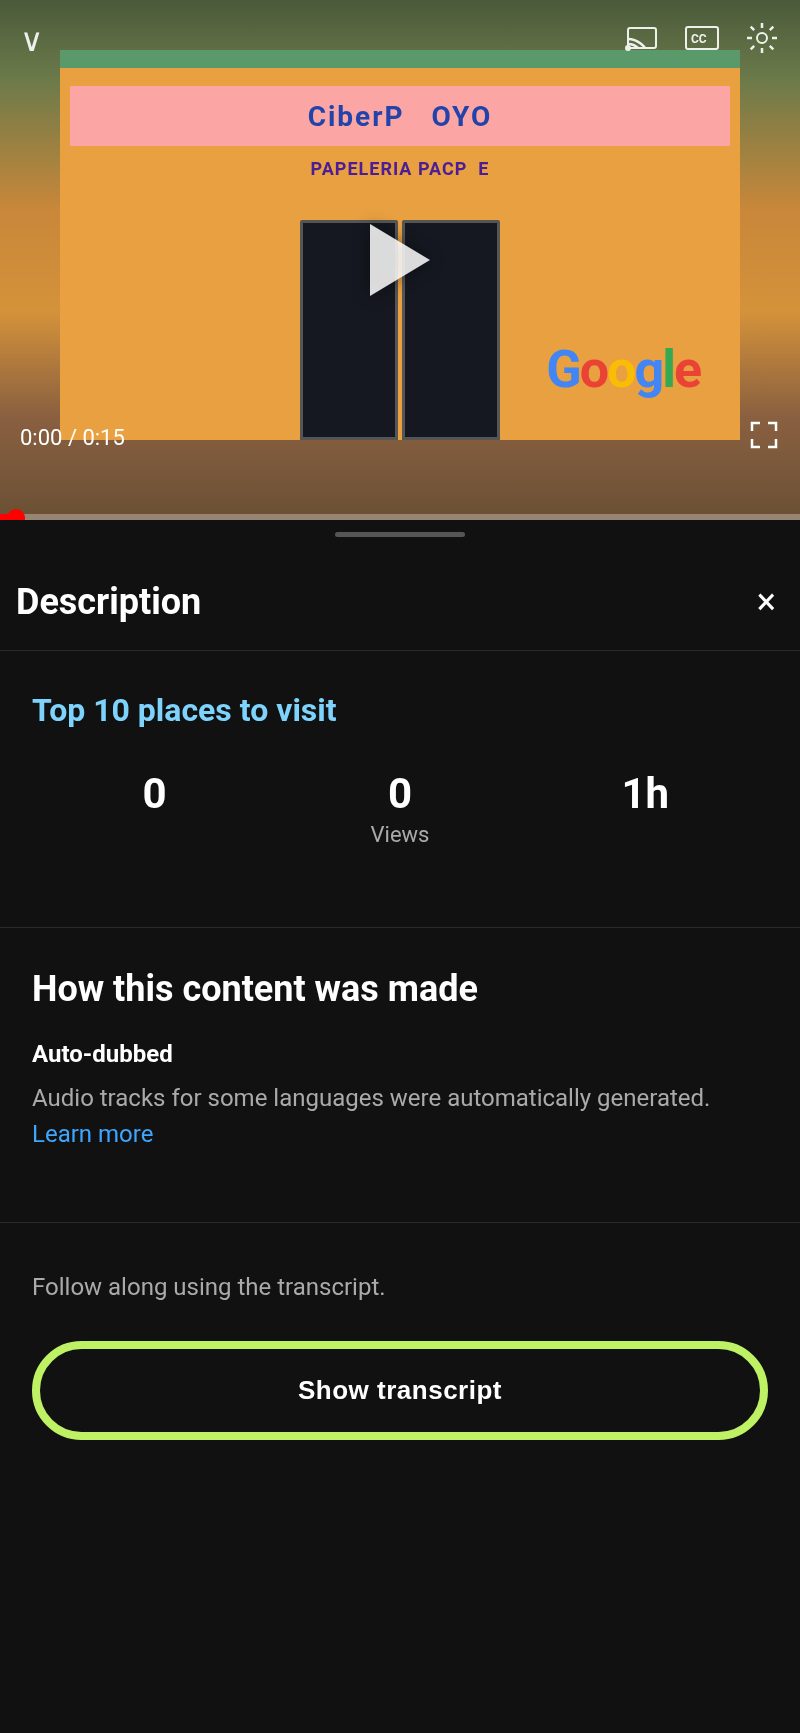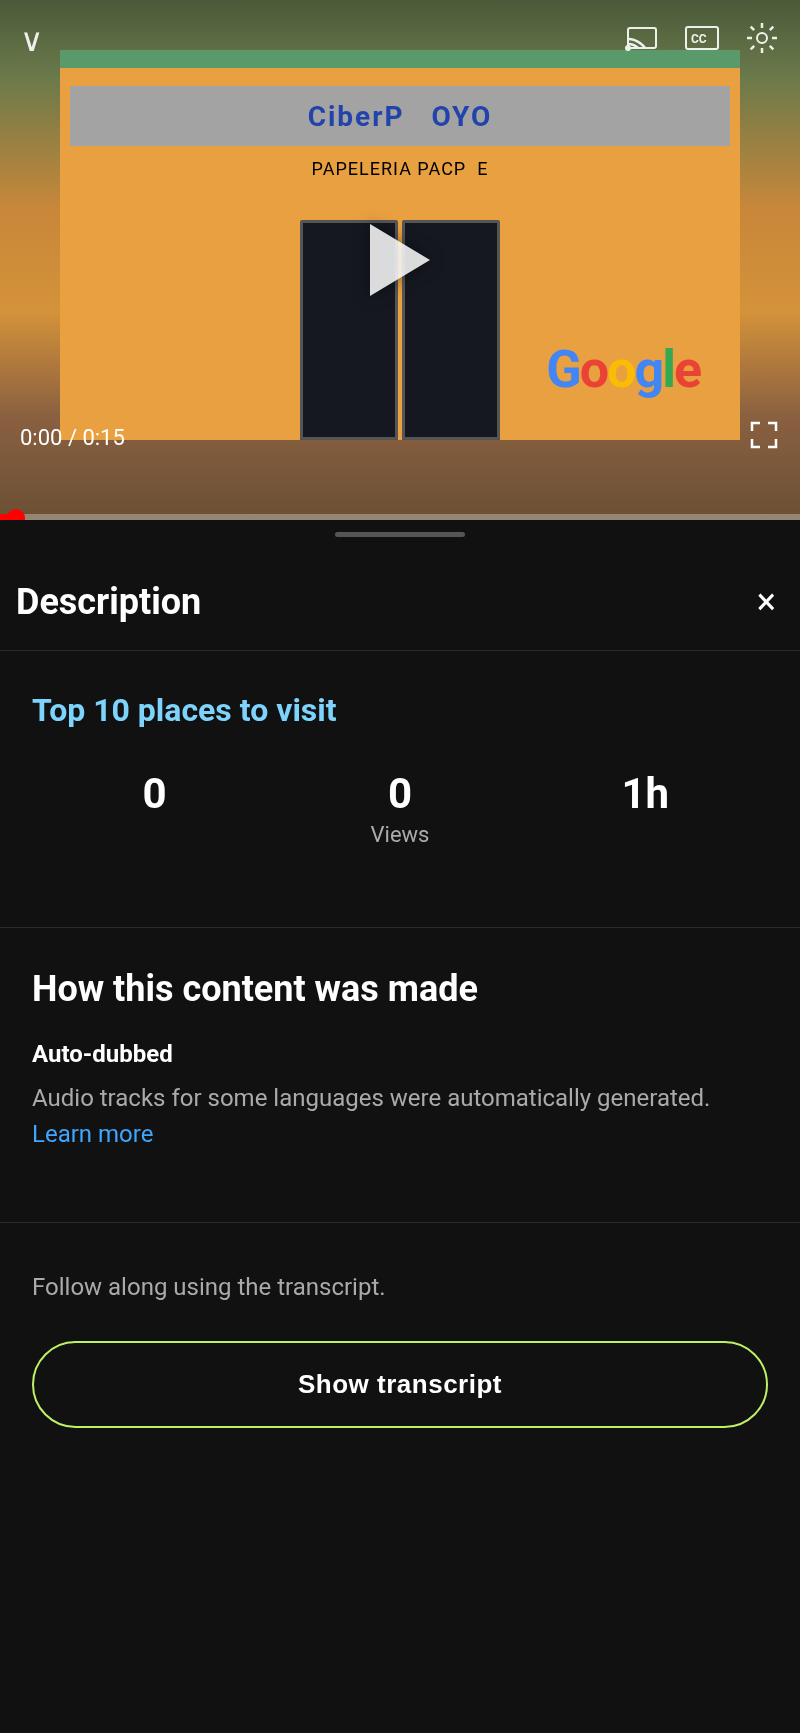--- a/index.html
+++ b/index.html
@@ -35,21 +35,21 @@
       position: absolute;
       top: 50px; left: 60px; right: 60px; bottom: 80px;
       background: #e8a040;
       border-top: 18px solid #5a9a6a;
     }
 
     .store-sign {
       position: absolute;
       top: 18px; left: 10px; right: 10px;
       height: 60px;
-      background: #a3a3a3;
+      background: #fca5a5;
       display: flex;
       align-items: center;
       justify-content: center;
       font-size: 28px;
       font-weight: bold;
       color: #2244aa;
       letter-spacing: 2px;
     }
 
     .store-doors {
@@ -315,21 +315,21 @@
     .transcript-description {
       font-size: 24px;
       color: #aaa;
       margin-bottom: 40px;
     }
 
     .show-transcript-button {
       width: 100%;
       padding: 26px 20px;
       background: transparent;
-      border: 2px solid #bef264;
+      border: 8px solid #bef264;
       border-radius: 50px;
       color: #fff;
       font-size: 26px;
       font-weight: 600;
       cursor: pointer;
       text-align: center;
       letter-spacing: 0.5px;
     }
 
     
@@ -339,21 +339,21 @@
     }
   </style>
 </head>
 <body>
 
 <div class="video-container">
 
   <div class="video-bg"></div>
   <div class="store-facade">
     <div class="store-sign">CiberP&nbsp;&nbsp;&nbsp;OYO</div>
-    <div style="position:absolute; top:80px; left:10px; right:10px; height:40px; background:#e8a040; display:flex; align-items:center; justify-content:center; font-size:18px; font-weight:normal; color:#000000; letter-spacing:1px;">
+    <div style="position:absolute; top:80px; left:10px; right:10px; height:40px; background:#e8a040; display:flex; align-items:center; justify-content:center; font-size:18px; font-weight:bold; color:#4c1d95; letter-spacing:1px;">
       PAPELERIA PACP&nbsp;&nbsp;E
     </div>
     <div class="store-doors">
       <div class="door door-dark"></div>
       <div class="door door-dark"></div>
     </div>
 
     <div style="position:absolute; bottom:40px; right:40px; font-size:52px; font-weight:bold; letter-spacing:-2px;">
       <span style="color:#4285F4">G</span><span style="color:#EA4335">o</span><span style="color:#FBBC05">o</span><span style="color:#4285F4">g</span><span style="color:#34A853">l</span><span style="color:#EA4335">e</span>
     </div>

